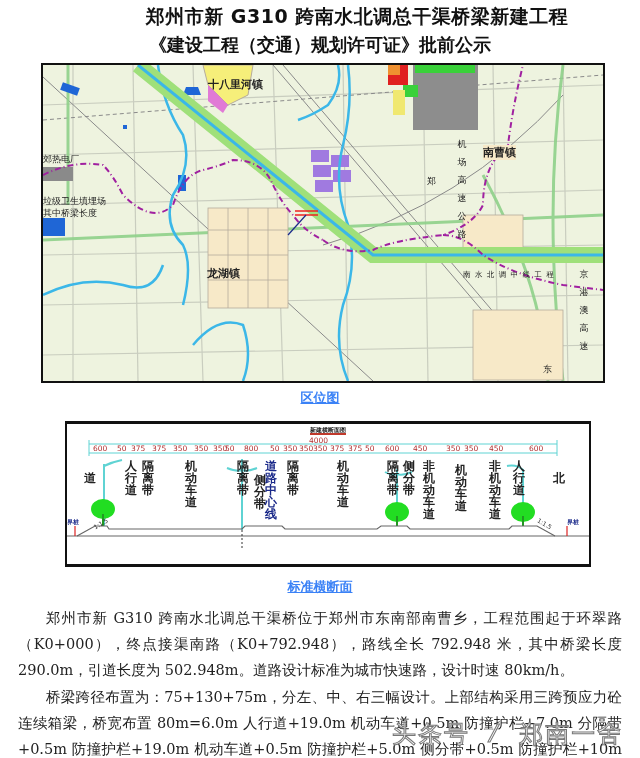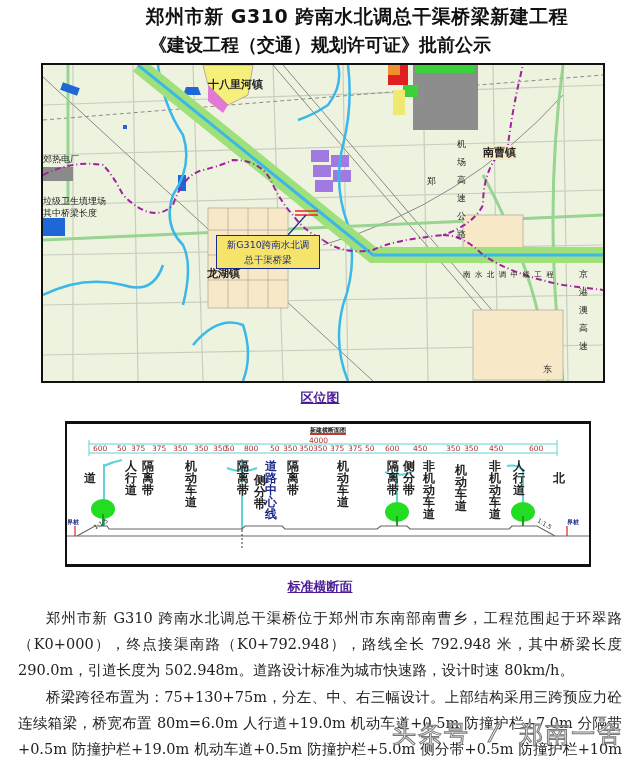--- a/index.html
+++ b/index.html
@@ -4,22 +4,22 @@
 <style>
   html, body { margin:0; padding:0; background:#ffffff; }
   body { width:640px; height:758px; position:relative; overflow:hidden; font-family:"DejaVu Serif","Liberation Serif",serif; color:#111; }
   .title1 { position:absolute; left:0; top:4px; width:640px; text-align:center; font-family:"DejaVu Sans","Liberation Sans",sans-serif; font-weight:bold; font-size:19px; letter-spacing:0.5px; color:#111;padding-left:37px; }
   .title2 { position:absolute; left:0; top:33px; width:640px; text-align:center; font-family:"DejaVu Sans","Liberation Sans",sans-serif; font-weight:bold; font-size:18px; color:#111; }
   .map { position:absolute; left:41px; top:63px; width:560px; height:316px; border:2px solid #111; background:#eef3df; overflow:hidden; }
   .map svg { position:absolute; left:0; top:0; }
   .map-label { position:absolute; font-family:"DejaVu Sans","Liberation Sans",sans-serif; font-size:11px; color:#222; white-space:nowrap; font-weight:bold; }
   .map-small { position:absolute; font-family:"DejaVu Sans","Liberation Sans",sans-serif; font-size:9px; color:#222; white-space:nowrap; }
   .callout { position:absolute; left:173px; top:170px; width:104px; height:34px; background:#f6e36a; border:1.5px solid #1b2a8a; font-family:"DejaVu Sans","Liberation Sans",sans-serif; font-size:9.5px; color:#1b2a8a; text-align:center; line-height:15px; box-sizing:border-box; padding-top:1px; }
-  .vlabel { position:absolute; font-family:"DejaVu Sans","Liberation Sans",sans-serif; font-size:9px; color:#222; width:10px; line-height:18px; word-break:break-all; }
-  .caption { position:absolute; left:0; width:640px; text-align:center; font-family:"DejaVu Sans","Liberation Sans",sans-serif; font-weight:bold; font-size:13px; text-decoration:underline; color:#4c1d95; }
+  .vlabel { position:absolute; font-family:"DejaVu Sans","Liberation Sans",sans-serif; font-size:9px; color:#222; width:10px; line-height:18px; text-align:center; word-break:break-all; }
+  .caption { position:absolute; left:0; width:640px; text-align:center; font-family:"DejaVu Sans","Liberation Sans",sans-serif; font-weight:bold; font-size:13px; text-decoration:underline; color:#3b82f6; }
   .section { position:absolute; left:65px; top:421px; width:522px; height:140px; border:2px solid #111; border-top-width:3px; border-bottom-width:3px; background:#fff; overflow:hidden; }
   .section svg { position:absolute; left:0; top:0; }
   .sec-head { position:absolute; left:0; top:2px; width:100%; text-align:center; font-family:"DejaVu Sans","Liberation Sans",sans-serif; font-size:6px; font-weight:bold; color:#222; }
   .sec-head span { border-bottom:2px solid #c0392b; }
   .dim { position:absolute; font-family:"DejaVu Sans","Liberation Sans",sans-serif; font-size:7.5px; color:#b03030; white-space:nowrap; }
   .lane { position:absolute; font-family:"DejaVu Sans","Liberation Sans",sans-serif; font-size:12px; color:#222; width:8px; line-height:12px; text-align:center; word-break:break-all; font-weight:bold; }
   .lane.blue { color:#1b2a8a; }
   .para { position:absolute; left:18px; width:604px; font-size:14.5px; line-height:26px; color:#222; text-align:justify; }
   .watermark { position:absolute; left:392px; top:718px; font-family:Liberation Mono, monospace; font-size:24px; color:rgba(255,255,255,0.85); -webkit-text-stroke:1px #777; letter-spacing:2px; }
 </style>
@@ -135,24 +135,20 @@
   <div class="map-label" style="left:440px;top:80px;background:#f7e9c8;">南曹镇</div>
   <div class="map-small" style="left:0px;top:88px;">郊热电厂</div>
   <div class="map-small" style="left:0px;top:130px;">垃级卫生填埋场</div>
   <div class="map-small" style="left:0px;top:142px;">其中桥梁长度</div>
   <div class="map-small" style="left:420px;top:205px;font-size:7.5px;letter-spacing:1px;">南 水 北 调 中 线 工 程</div>
   <div class="vlabel" style="left:414px;top:70px;">机场高速公路</div>
   <div class="vlabel" style="left:536px;top:200px;">京港澳高速</div>
   <div class="map-small" style="left:384px;top:110px;">郑</div>
   <div class="map-small" style="left:500px;top:298px;">东</div>
 
-  <div class="callout">
-    <div>新G310跨南水北调</div>
-    <div>总干渠桥梁</div>
-  </div>
 </div>
 
 <div class="caption" style="top:389px;">区位图</div>
 
 <div class="section">
   <div class="sec-head"><span>新建横断面图</span></div>
   <div class="dim" style="left:242px;top:12px;">4000</div>
   <svg width="522" height="140" viewBox="0 0 522 140">
     <g stroke="#5fd3d3" stroke-width="1" fill="none">
       <line x1="22" y1="20" x2="490" y2="20"></line>

